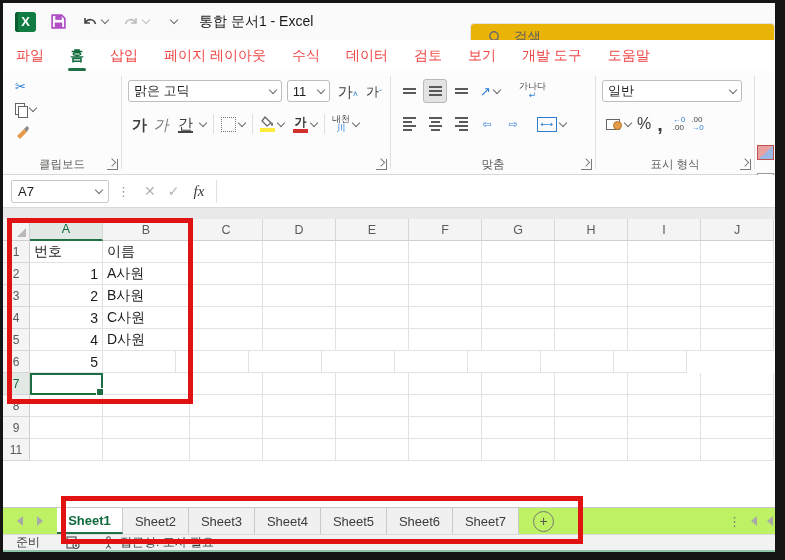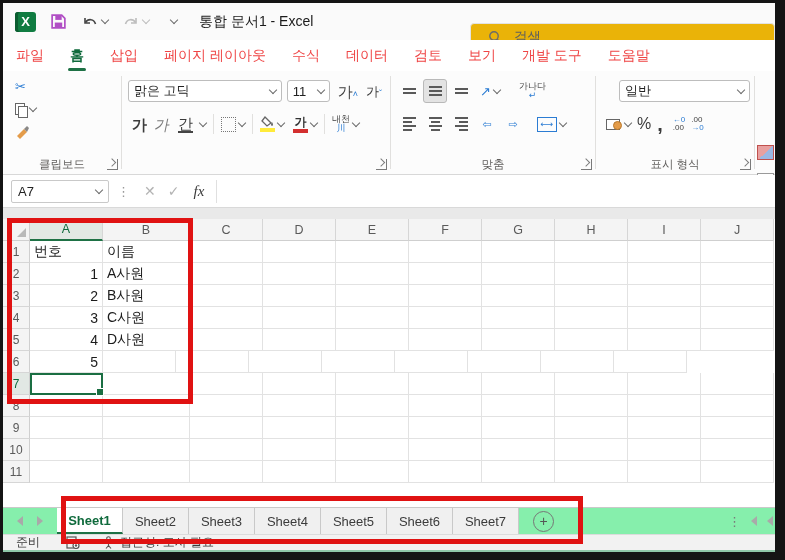--- a/index.html
+++ b/index.html
@@ -79,21 +79,21 @@
   .rhdr{width:27px;height:22px;background:#f4f4f4;border-right:1px solid #cfcfcf;border-bottom:1px solid #d6d6d6;
         display:flex;align-items:center;justify-content:center;font-size:12px;color:#5a5a5a;box-sizing:border-box;}
   .rhdr.sel{background:#e2e8e4;color:#0f6a3c;}
   .cell{height:22px;border-right:1px solid #e2e2e2;border-bottom:1px solid #e2e2e2;box-sizing:border-box;
         font-size:14px;color:#1b1b1b;display:flex;align-items:center;padding:0 4px;overflow:hidden;white-space:nowrap;}
   .cell.num{justify-content:flex-end;}
   .selbox{position:absolute;border:2px solid #1a6e42;background:transparent;box-sizing:border-box;}
   .selbox .handle{position:absolute;right:-3px;bottom:-3px;width:6px;height:6px;background:#1a6e42;border:1px solid #fff;}
 
   
-  .sheetbar{position:absolute;left:0;top:504px;width:100%;height:27px;background:#86efac;border-top:1px solid #c9c9c9;
+  .sheetbar{position:absolute;left:0;top:504px;width:100%;height:27px;background:#bef264;border-top:1px solid #c9c9c9;
             display:flex;align-items:stretch;box-sizing:border-box;}
   .navarrows{display:flex;align-items:center;gap:14px;padding:0 14px 0 14px;}
   .tri{width:0;height:0;border-top:5px solid transparent;border-bottom:5px solid transparent;}
   .tri.left{border-right:6px solid #a9a9a9;}
   .tri.right{border-left:6px solid #a9a9a9;}
   .stab{width:66px;display:flex;align-items:center;justify-content:center;font-size:13px;color:#3b3b3b;
         border-right:1px solid #c9c9c9;box-sizing:border-box;background:#f0f0f0;}
   .stab.active{background:#ffffff;color:#0f6a3c;font-weight:bold;border-bottom:2px solid #1e7145;border-right:1px solid #c9c9c9;}
   .addsheet{width:19px;height:19px;border:1px solid #767676;border-radius:50%;align-self:center;margin-left:14px;
             display:flex;align-items:center;justify-content:center;color:#555;font-size:14px;line-height:1;}
@@ -327,21 +327,21 @@
         </div>
       </div>
       <div class="rgroup-label">맞춤</div>
       <div class="launcher"></div>
     </div>
 
     <div class="vsep"></div>
 
     <div class="rgroup" style="width:158px;">
       <div class="row1">
-        <div class="combo" style="width:140px;margin-left:17px;">
+        <div class="combo" style="width:140px;margin-left:0;">
           <span>일반</span>
           <span class="chev sm"></span>
         </div>
       </div>
       <div class="row2" style="gap:6px;margin-left:4px;">
         <div style="display:flex;align-items:center;">
           <span style="position:relative;width:16px;height:12px;display:inline-block;">
             <span style="position:absolute;left:0;top:1px;width:12px;height:9px;border:1px solid #666;background:#fff;"></span>
             <span style="position:absolute;right:0;bottom:0;width:7px;height:7px;border-radius:50%;background:#e49c4a;border:1px solid #b97a2e;"></span>
           </span>
@@ -496,33 +496,20 @@
         <div class="cell" style="width: 73px;"></div>
         <div class="cell" style="width: 73px;"></div>
         <div class="cell" style="width: 73px;"></div>
         <div class="cell" style="width: 73px;"></div>
         <div class="cell" style="width: 73px;"></div>
         <div class="cell" style="width: 73px;"></div>
         <div class="cell" style="width: 73px;"></div>
       </div>
       <div class="grow">
         <div class="rhdr">9</div>
-        <div class="cell" style="width: 73px;"></div>
-        <div class="cell" style="width: 87px;"></div>
-        <div class="cell" style="width: 73px;"></div>
-        <div class="cell" style="width: 73px;"></div>
-        <div class="cell" style="width: 73px;"></div>
-        <div class="cell" style="width: 73px;"></div>
-        <div class="cell" style="width: 73px;"></div>
-        <div class="cell" style="width: 73px;"></div>
-        <div class="cell" style="width: 73px;"></div>
-        <div class="cell" style="width: 73px;"></div>
-      </div>
-      <div class="grow">
-        <div class="rhdr">10</div>
         <div class="cell" style="width: 73px;"></div>
         <div class="cell" style="width: 87px;"></div>
         <div class="cell" style="width: 73px;"></div>
         <div class="cell" style="width: 73px;"></div>
         <div class="cell" style="width: 73px;"></div>
         <div class="cell" style="width: 73px;"></div>
         <div class="cell" style="width: 73px;"></div>
         <div class="cell" style="width: 73px;"></div>
         <div class="cell" style="width: 73px;"></div>
         <div class="cell" style="width: 73px;"></div>

